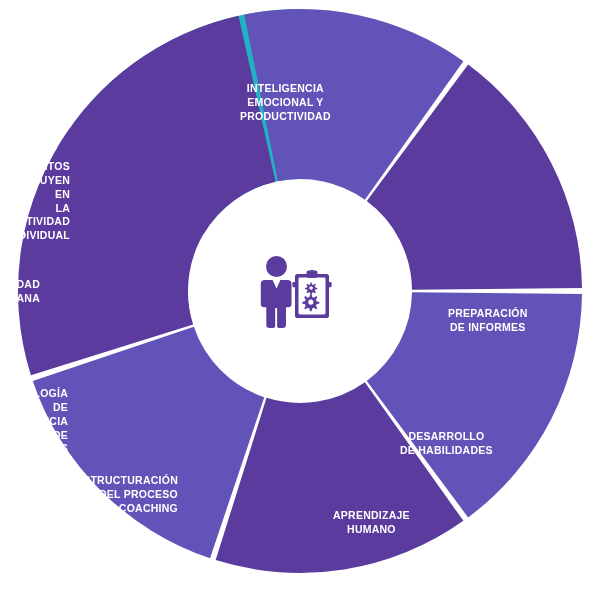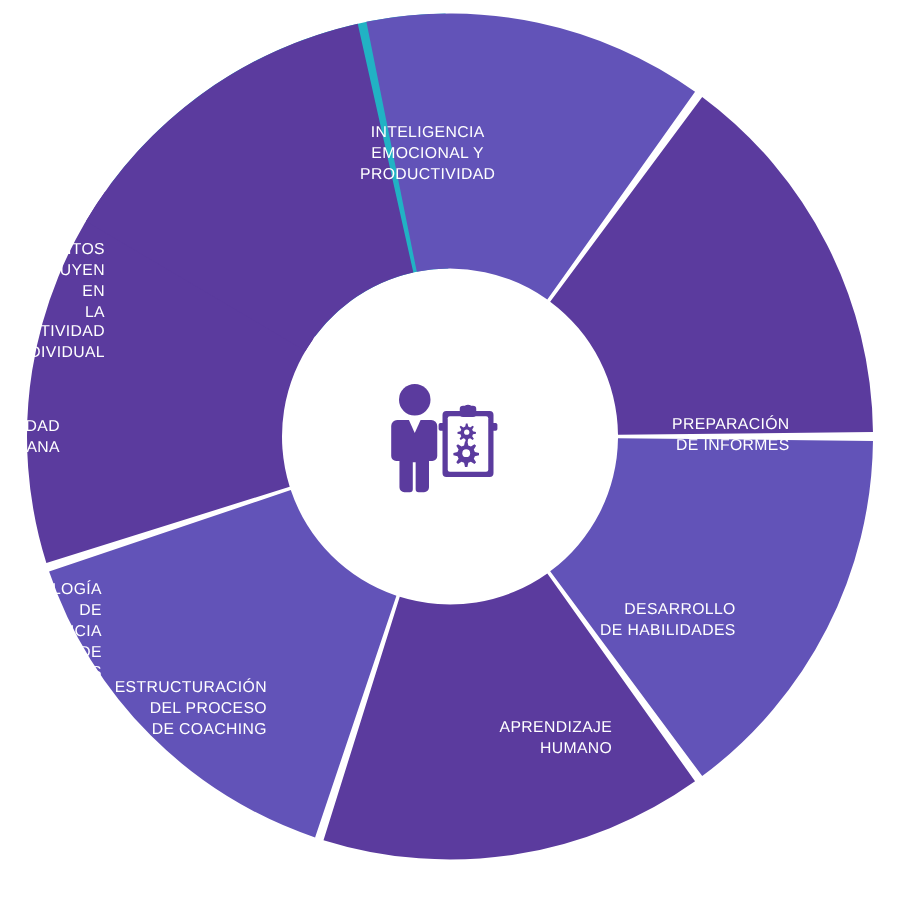--- a/index.html
+++ b/index.html
@@ -25,30 +25,30 @@
     left: 0;
     top: 0;
     width: 600px;
     height: 600px;
     display: block;
   }
   .seg-label {
     position: absolute;
     color: #ffffff;
     font-family: "Liberation Sans", sans-serif;
-    font-weight: normal;
+    font-weight: bold;
     font-size: 10.5px;
     line-height: 1.32;
     letter-spacing: 0.25px;
     text-transform: uppercase;
     white-space: pre-line;
     pointer-events: none;
   }
   .al-right { text-align: right; }
-  .al-left  { text-align: right; }
+  .al-left  { text-align: center; margin-top: 30px; }
   .al-center{ text-align: center; }
   #center-icon {
     position: absolute;
     pointer-events: none;
   }
 </style>
 </head>
 <body>
 
 <div id="stage">
@@ -80,21 +80,21 @@
 PRODUCTIVIDAD</div>
       <div class="seg-label al-right" style="left: auto; top: 160px; right: 530px;">ELEMENTOS
 QUE INFLUYEN EN
 LA PRODUCTIVIDAD
 INDIVIDUAL</div>
       <div class="seg-label al-right" style="left: auto; top: 278px; right: 560px;">PRODUCTIVIDAD
 HUMANA</div>
       <div class="seg-label al-right" style="left: auto; top: 387px; right: 532px;">METODOLOGÍA DE
 TRANSFERENCIA DE
 CONOCIMIENTOS</div>
-      <div class="seg-label al-right" style="left: auto; top: 452px; right: 422px; margin-left: 27px;">ESTRUCTURACIÓN
+      <div class="seg-label al-right" style="left: auto; top: 474px; right: 422px; margin-left: 27px;">ESTRUCTURACIÓN
 DEL PROCESO
 DE COACHING</div>
       <div class="seg-label al-left" style="left: 333px; top: 479px;">APRENDIZAJE
 HUMANO</div>
       <div class="seg-label al-left" style="left: 400px; top: 400px;">DESARROLLO
 DE HABILIDADES</div>
       <div class="seg-label al-left" style="left: 448px; top: 277px;">PREPARACIÓN
 DE INFORMES</div>
     </div>
 

